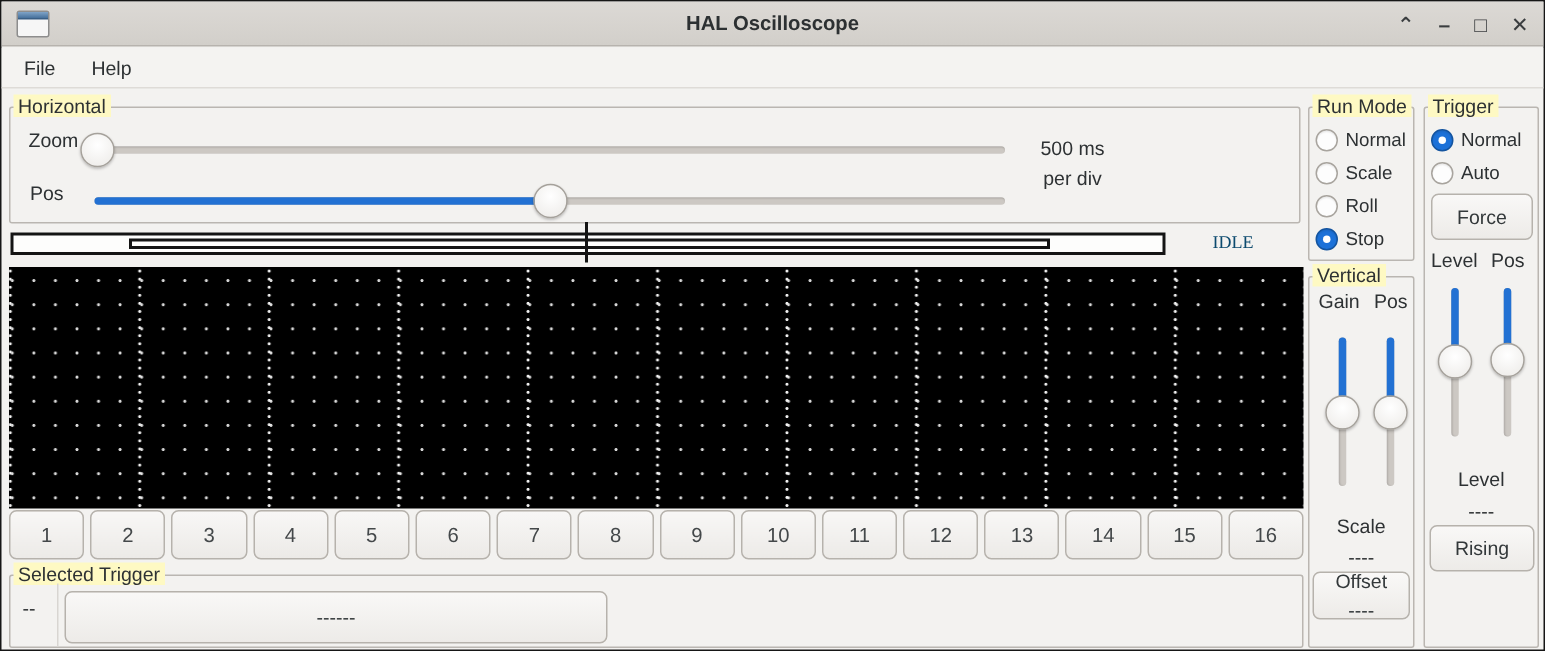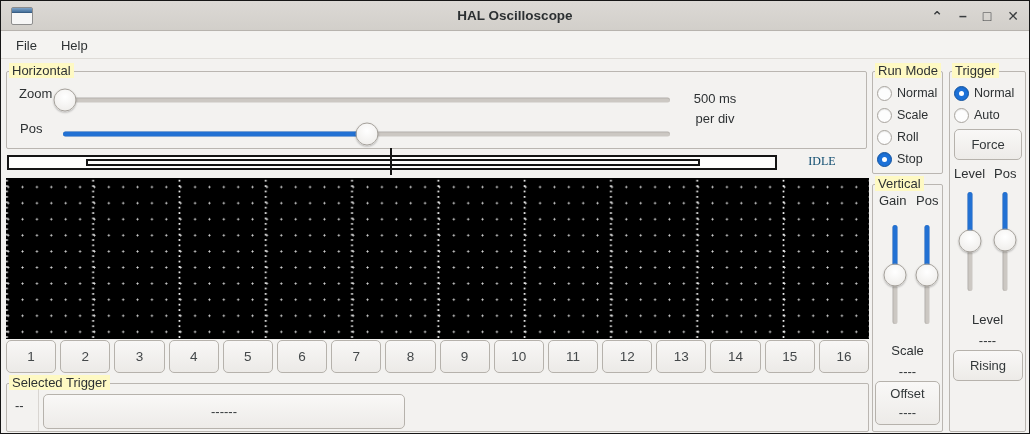--- a/index.html
+++ b/index.html
@@ -207,21 +207,21 @@
       <div class="vs-handle"></div>
     </div>
     <div class="vslider" style="left: 42px; top: 40px; height: 99px; --pos: 50%;">
       <div class="vs-track">
           <div class="vs-fill"></div>
         </div>
       <div class="vs-handle"></div>
     </div>
     <div class="small-caption" style="left:0; top:158px; width:69px;">Scale</div>
     <div class="small-caption" style="left:0; top:179px; width:69px;">----</div>
-    <button class="btn" style="position:absolute; left:2px; top:196px; width:65px; height:44px;">
+    <button class="btn" style="position:absolute; left:2px; top:196px; width:65px; height:32px;">
       <span>Offset</span>
       <span>----</span>
     </button>
   </div>
 
   <div class="group" style="left:948px; top:70px; width:77px; height:361px;">
     <span class="group-label">Trigger</span>
     <div class="radio-col" style="position:absolute; left:4px; top:10px;">
         <div class="radio-row">
           <span class="radio selected"></span>

